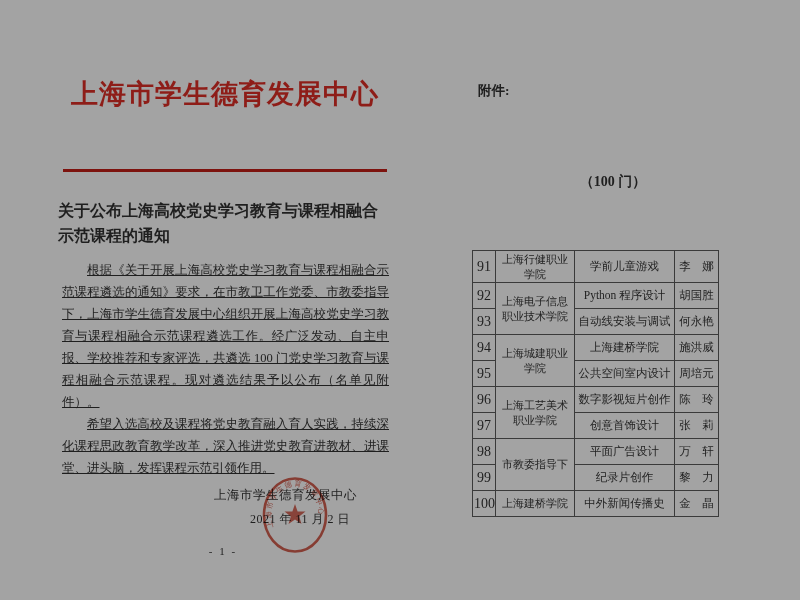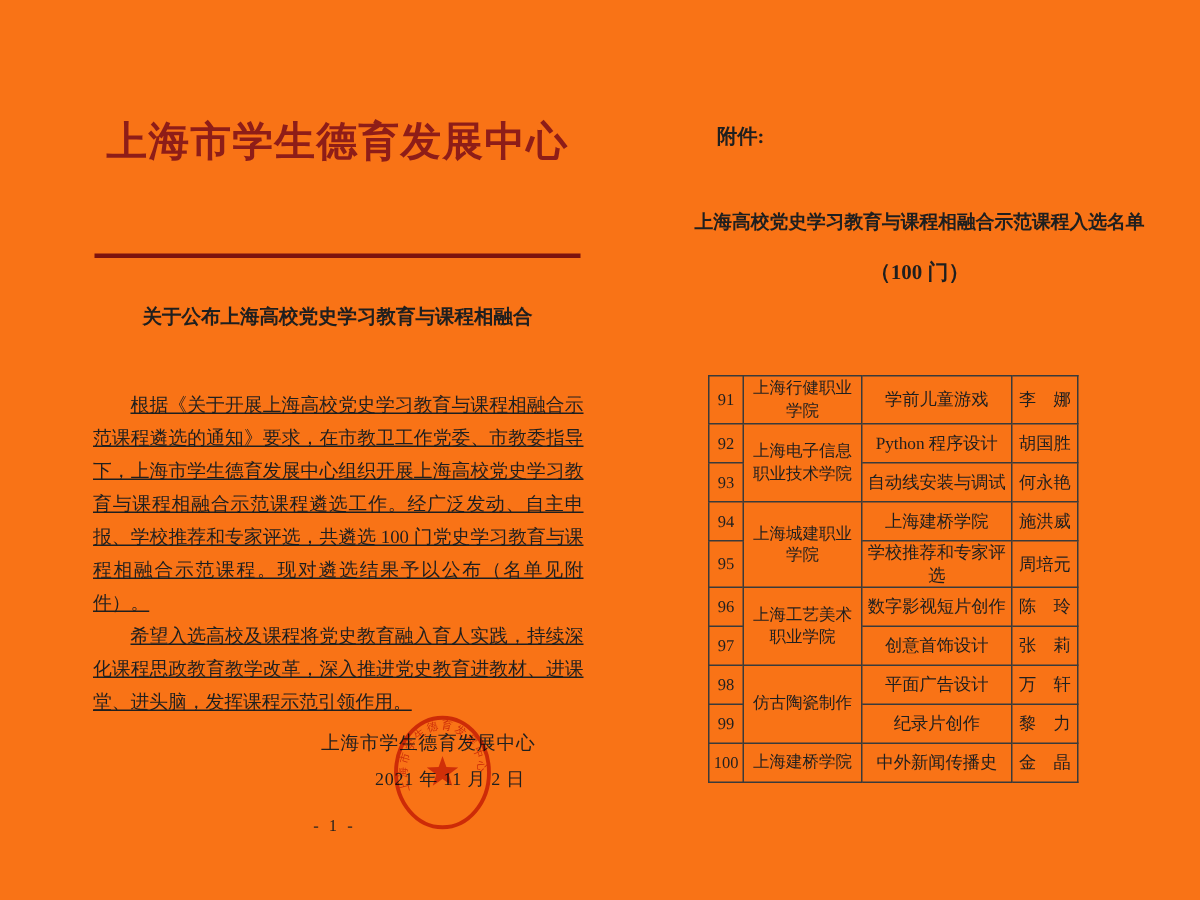--- a/index.html
+++ b/index.html
@@ -1,34 +1,34 @@
 <!DOCTYPE html>
 <html><head>
 <meta charset="utf-8">
 <style>
   html,body{margin:0;padding:0;background:#e9e9e9;}
   .canvas{
     position:relative; width:800px; height:600px; overflow:hidden;
-    background:#f97316;
+    background:#a3a3a3;
     font-family:"Liberation Serif","DejaVu Serif",serif;
     color:#1f1f1f;
   }
   
   .org-title{
     position:absolute; left:58px; top:76px; width:334px;
     text-align:center; font-size:27px; font-weight:bold;
     color:#8e1d18; letter-spacing:1px; white-space:nowrap;
   }
   .red-rule{
     position:absolute; left:63px; top:169px; width:324px; height:3px;
     background:#7d130e;
   }
   .doc-title{
     position:absolute; left:58px; top:198px; width:334px;
-    text-align:center; font-weight:bold; font-size:13px; line-height:25px;
+    font-weight:bold; font-size:16px; line-height:25px;
   }
   .body-text{
     position:absolute; left:62px; top:259px; width:327px;
     font-size:12.5px; line-height:22px; text-align:justify;
   }
   .body-text p{margin:0;}
   .body-text .para{text-indent:2em;text-decoration:underline;}
   .signature{
     position:absolute; top:487px; right:443px;
     font-size:12.5px; white-space:nowrap; letter-spacing:0.5px;
@@ -63,33 +63,34 @@
     border-collapse:collapse; table-layout:fixed;
     font-size:11.5px; text-align:center;
     border:1.5px solid #2e2e2e;
   }
   .course-table td{
     border:1px solid #3a3a3a; padding:0 1px; height:25px;
     overflow:hidden; vertical-align:middle;
   }
   .course-table tr.tall td{height:31px;}
   .course-table td.school-cell{font-size:11px; line-height:1.3;}
-  .course-table td.no-cell{font-size:11px;}
+  .course-table td.no-cell{font-size:14px;}
 </style>
 </head>
 <body>
 
 <div class="canvas">
 
   <div class="org-title">上海市学生德育发展中心</div>
 
   <div class="red-rule"></div>
 
   <div class="doc-title">
     <div>关于公布上海高校党史学习教育与课程相融合</div>
+    <div>示范课程的通知</div>
   </div>
 
   <div class="body-text">
     <p class="para">根据《关于开展上海高校党史学习教育与课程相融合示范课程遴选的通知》要求，在市教卫工作党委、市教委指导下，上海市学生德育发展中心组织开展上海高校党史学习教育与课程相融合示范课程遴选工作。经广泛发动、自主申报、学校推荐和专家评选，共遴选 100 门党史学习教育与课程相融合示范课程。现对遴选结果予以公布（名单见附件）。</p>
     <p class="para">希望入选高校及课程将党史教育融入育人实践，持续深化课程思政教育教学改革，深入推进党史教育进教材、进课堂、进头脑，发挥课程示范引领作用。</p>
   </div>
 
   <div class="signature">上海市学生德育发展中心</div>
   <div class="sign-date">2021 年 11 月 2 日</div>
 
@@ -101,21 +102,20 @@
         <textPath href="#stamp-arc" startOffset="6%">上海市学生德育发展中心</textPath>
       </text>
       <polygon points="35,30 37.6,37.4 45.5,37.6 39.2,42.4 41.5,49.9 35,45.4 28.5,49.9 30.8,42.4 24.5,37.6 32.4,37.4" fill="#c5321f" opacity="0.8"></polygon>
     </svg>
   </div>
 
   <div class="page-num">- 1 -</div>
 
   <div class="att-label">附件:</div>
 
-  <div class="att-title">上海高校党史学习教育与课程相融合示范课程入选名单</div>
 
   <div class="att-subtitle">（100 门）</div>
 
   <table class="course-table">
     <colgroup>
       <col style="width:23px">
         <col style="width:79px">
         <col style="width:100px">
         <col style="width:44px">
     </colgroup>
@@ -138,37 +138,37 @@
         <td>何永艳</td>
       </tr>
       <tr>
         <td class="no-cell">94</td>
         <td class="school-cell" rowspan="2">上海城建职业学院</td>
         <td>上海建桥学院</td>
         <td>施洪威</td>
       </tr>
       <tr>
         <td class="no-cell">95</td>
-        <td>学校推荐和专家评选</td>
+        <td>公共空间室内设计</td>
         <td>周培元</td>
       </tr>
       <tr>
         <td class="no-cell">96</td>
         <td class="school-cell" rowspan="2">上海工艺美术职业学院</td>
         <td>数字影视短片创作</td>
         <td>陈　玲</td>
       </tr>
       <tr>
         <td class="no-cell">97</td>
         <td>创意首饰设计</td>
         <td>张　莉</td>
       </tr>
       <tr>
         <td class="no-cell">98</td>
-        <td class="school-cell" rowspan="2">仿古陶瓷制作</td>
+        <td class="school-cell" rowspan="2">市教委指导下</td>
         <td>平面广告设计</td>
         <td>万　轩</td>
       </tr>
       <tr>
         <td class="no-cell">99</td>
         <td>纪录片创作</td>
         <td>黎　力</td>
       </tr>
       <tr>
         <td class="no-cell">100</td>

